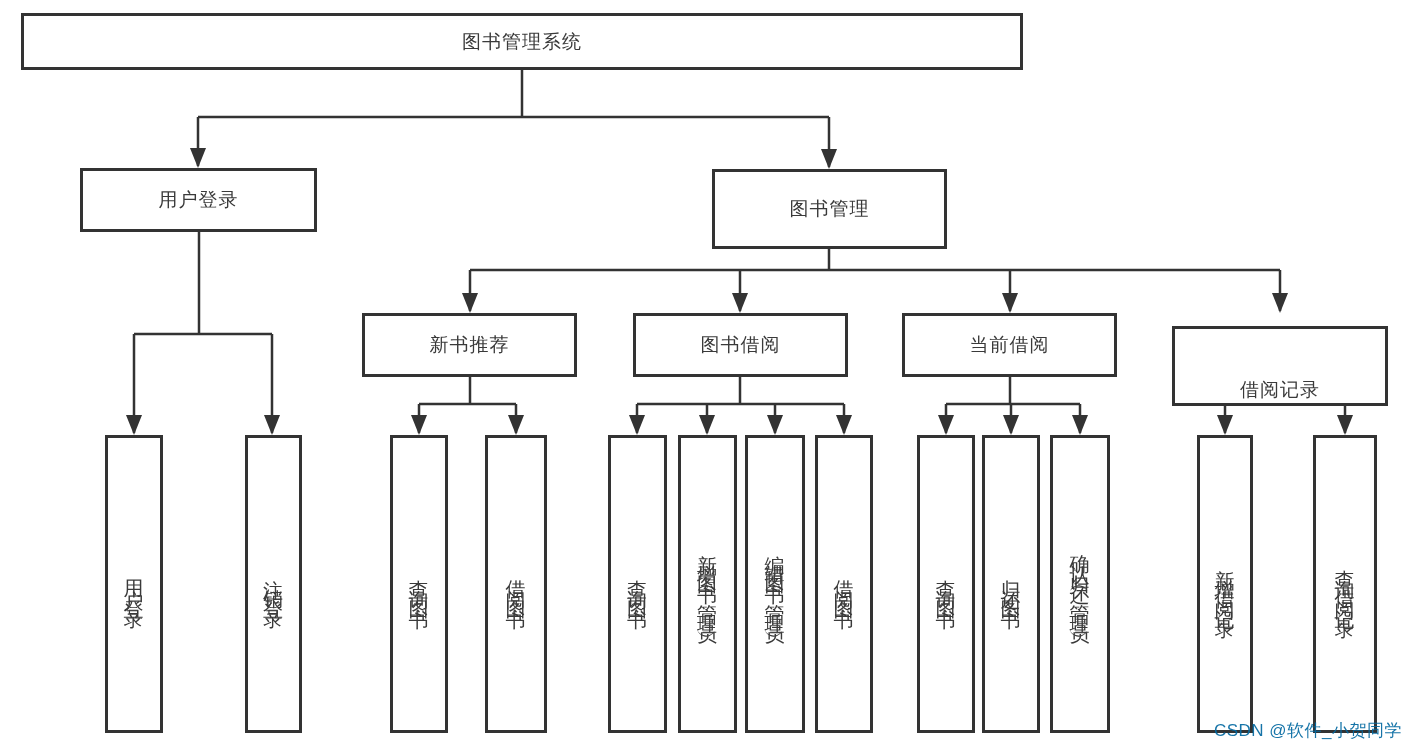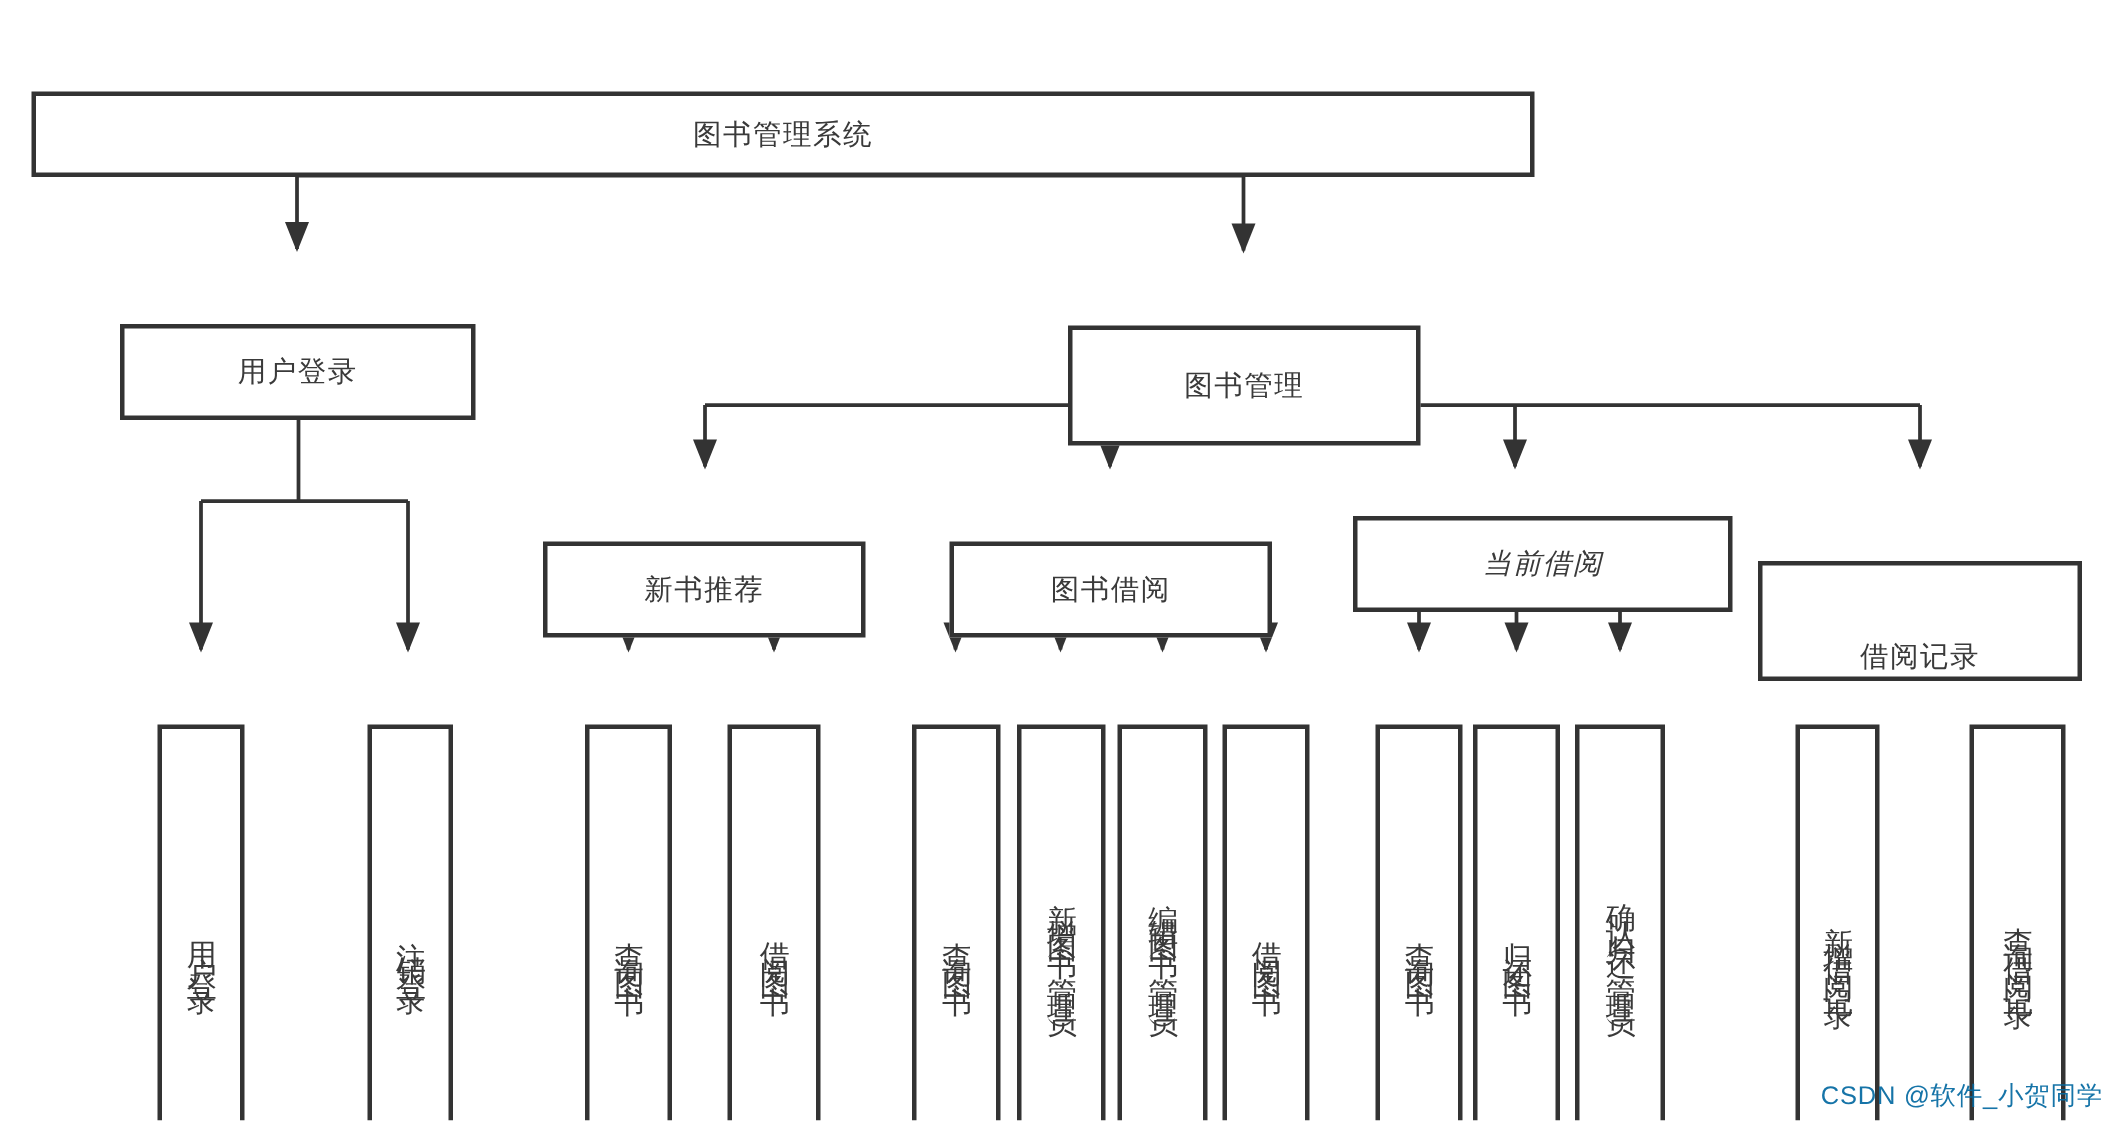--- a/index.html
+++ b/index.html
@@ -19,21 +19,20 @@
   .node {
     position: absolute;
     box-sizing: border-box;
     background: #ffffff;
     border: 3px solid #333333;
     color: #3a3a3a;
     display: flex;
     align-items: center;
     justify-content: center;
     text-align: center;
-    margin-top: 48px;
   }
   .h-node { font-size: 19px; letter-spacing: 1px; }
   .v-node .v-text {
     writing-mode: vertical-rl;
     text-orientation: mixed;
     font-size: 20px;
     letter-spacing: 10px;
     line-height: 1;
   }
   .watermark {
@@ -129,21 +128,21 @@
   <div class="node h-node" style="left:712px; top:169px; width:235px; height:80px;">
     <span>图书管理</span>
   </div>
 
   <div class="node h-node" style="left:633px; top:313px; width:215px; height:64px;">
     <span>图书借阅</span>
   </div>
   <div class="node h-node" style="left:362px; top:313px; width:215px; height:64px;">
     <span>新书推荐</span>
   </div>
-  <div class="node h-node" style="left:902px; top:296px; width:253px; height:64px;font-style:italic;">
+  <div class="node h-node" style="left:902px; top:313px; width:215px; height:64px;">
     <span>当前借阅</span>
   </div>
   <div class="node h-node" style="left:1172px; top:326px; width:216px; height:80px;align-items:flex-end;">
     <span>借阅记录</span>
   </div>
 
   <div class="node v-node" style="left:105px; top:435px; width:58px; height:298px;">
     <span class="v-text">用户登录</span>
   </div>
   <div class="node v-node" style="left:245px; top:435px; width:57px; height:298px;">

